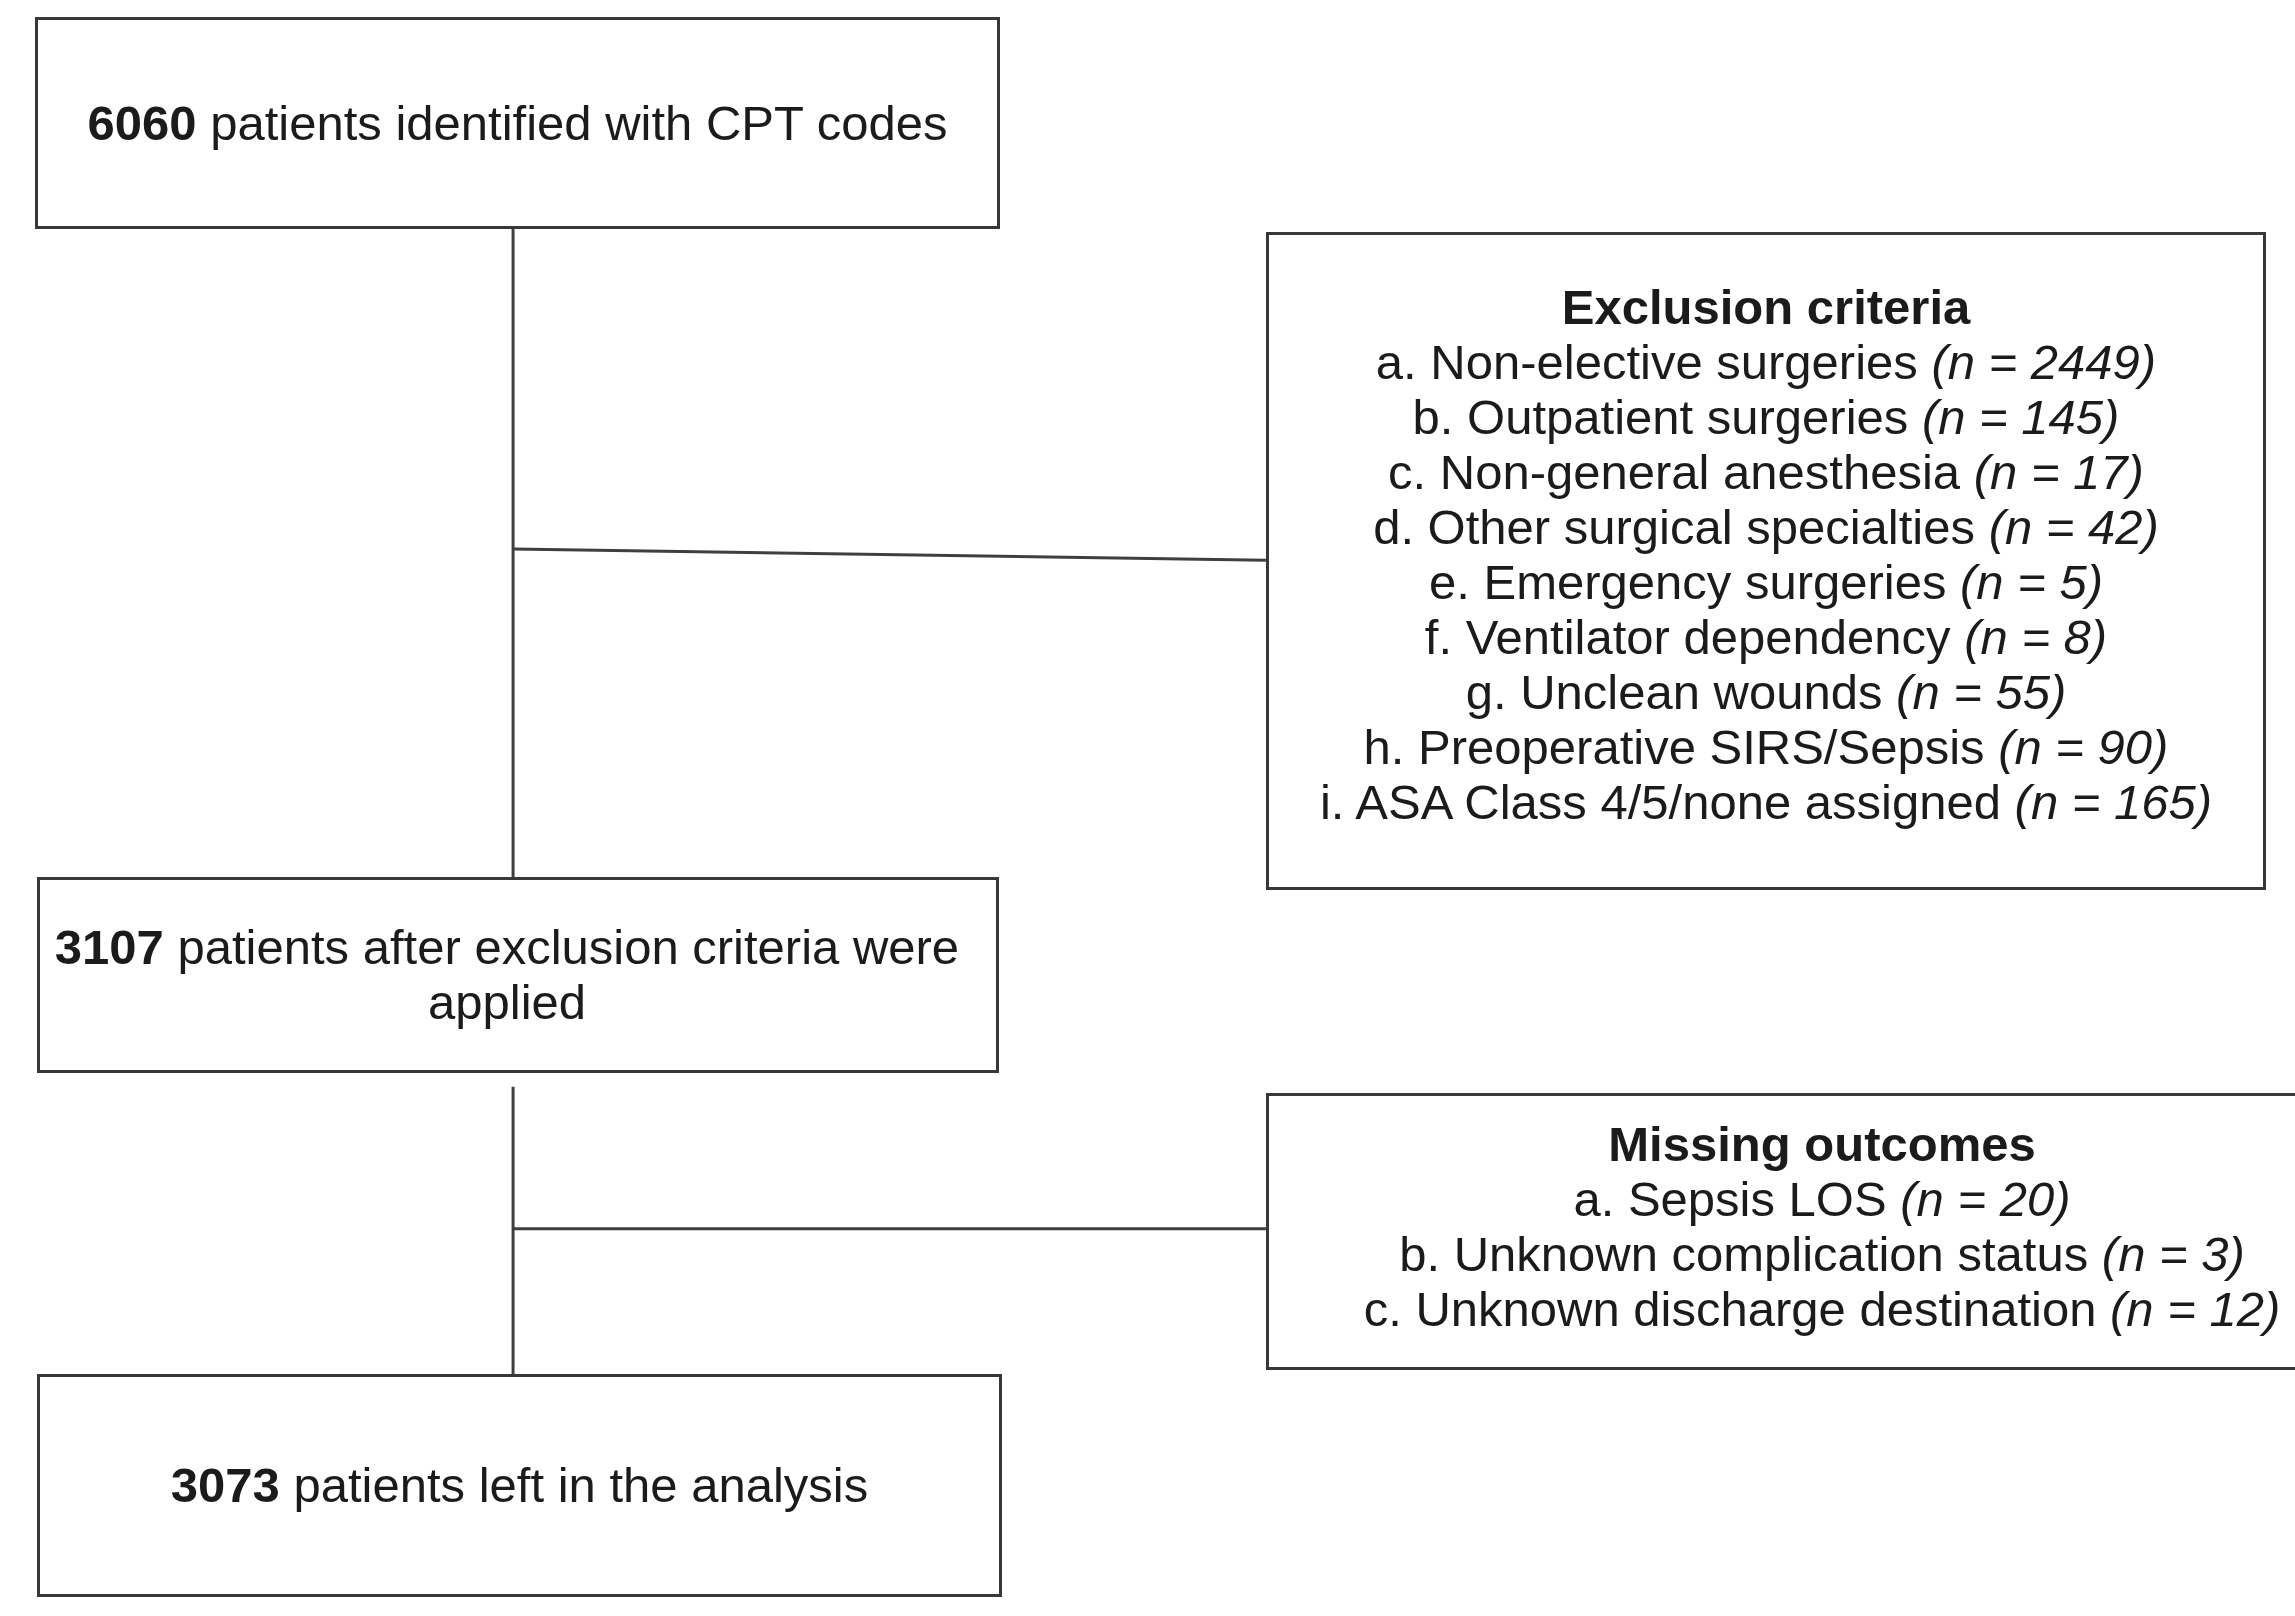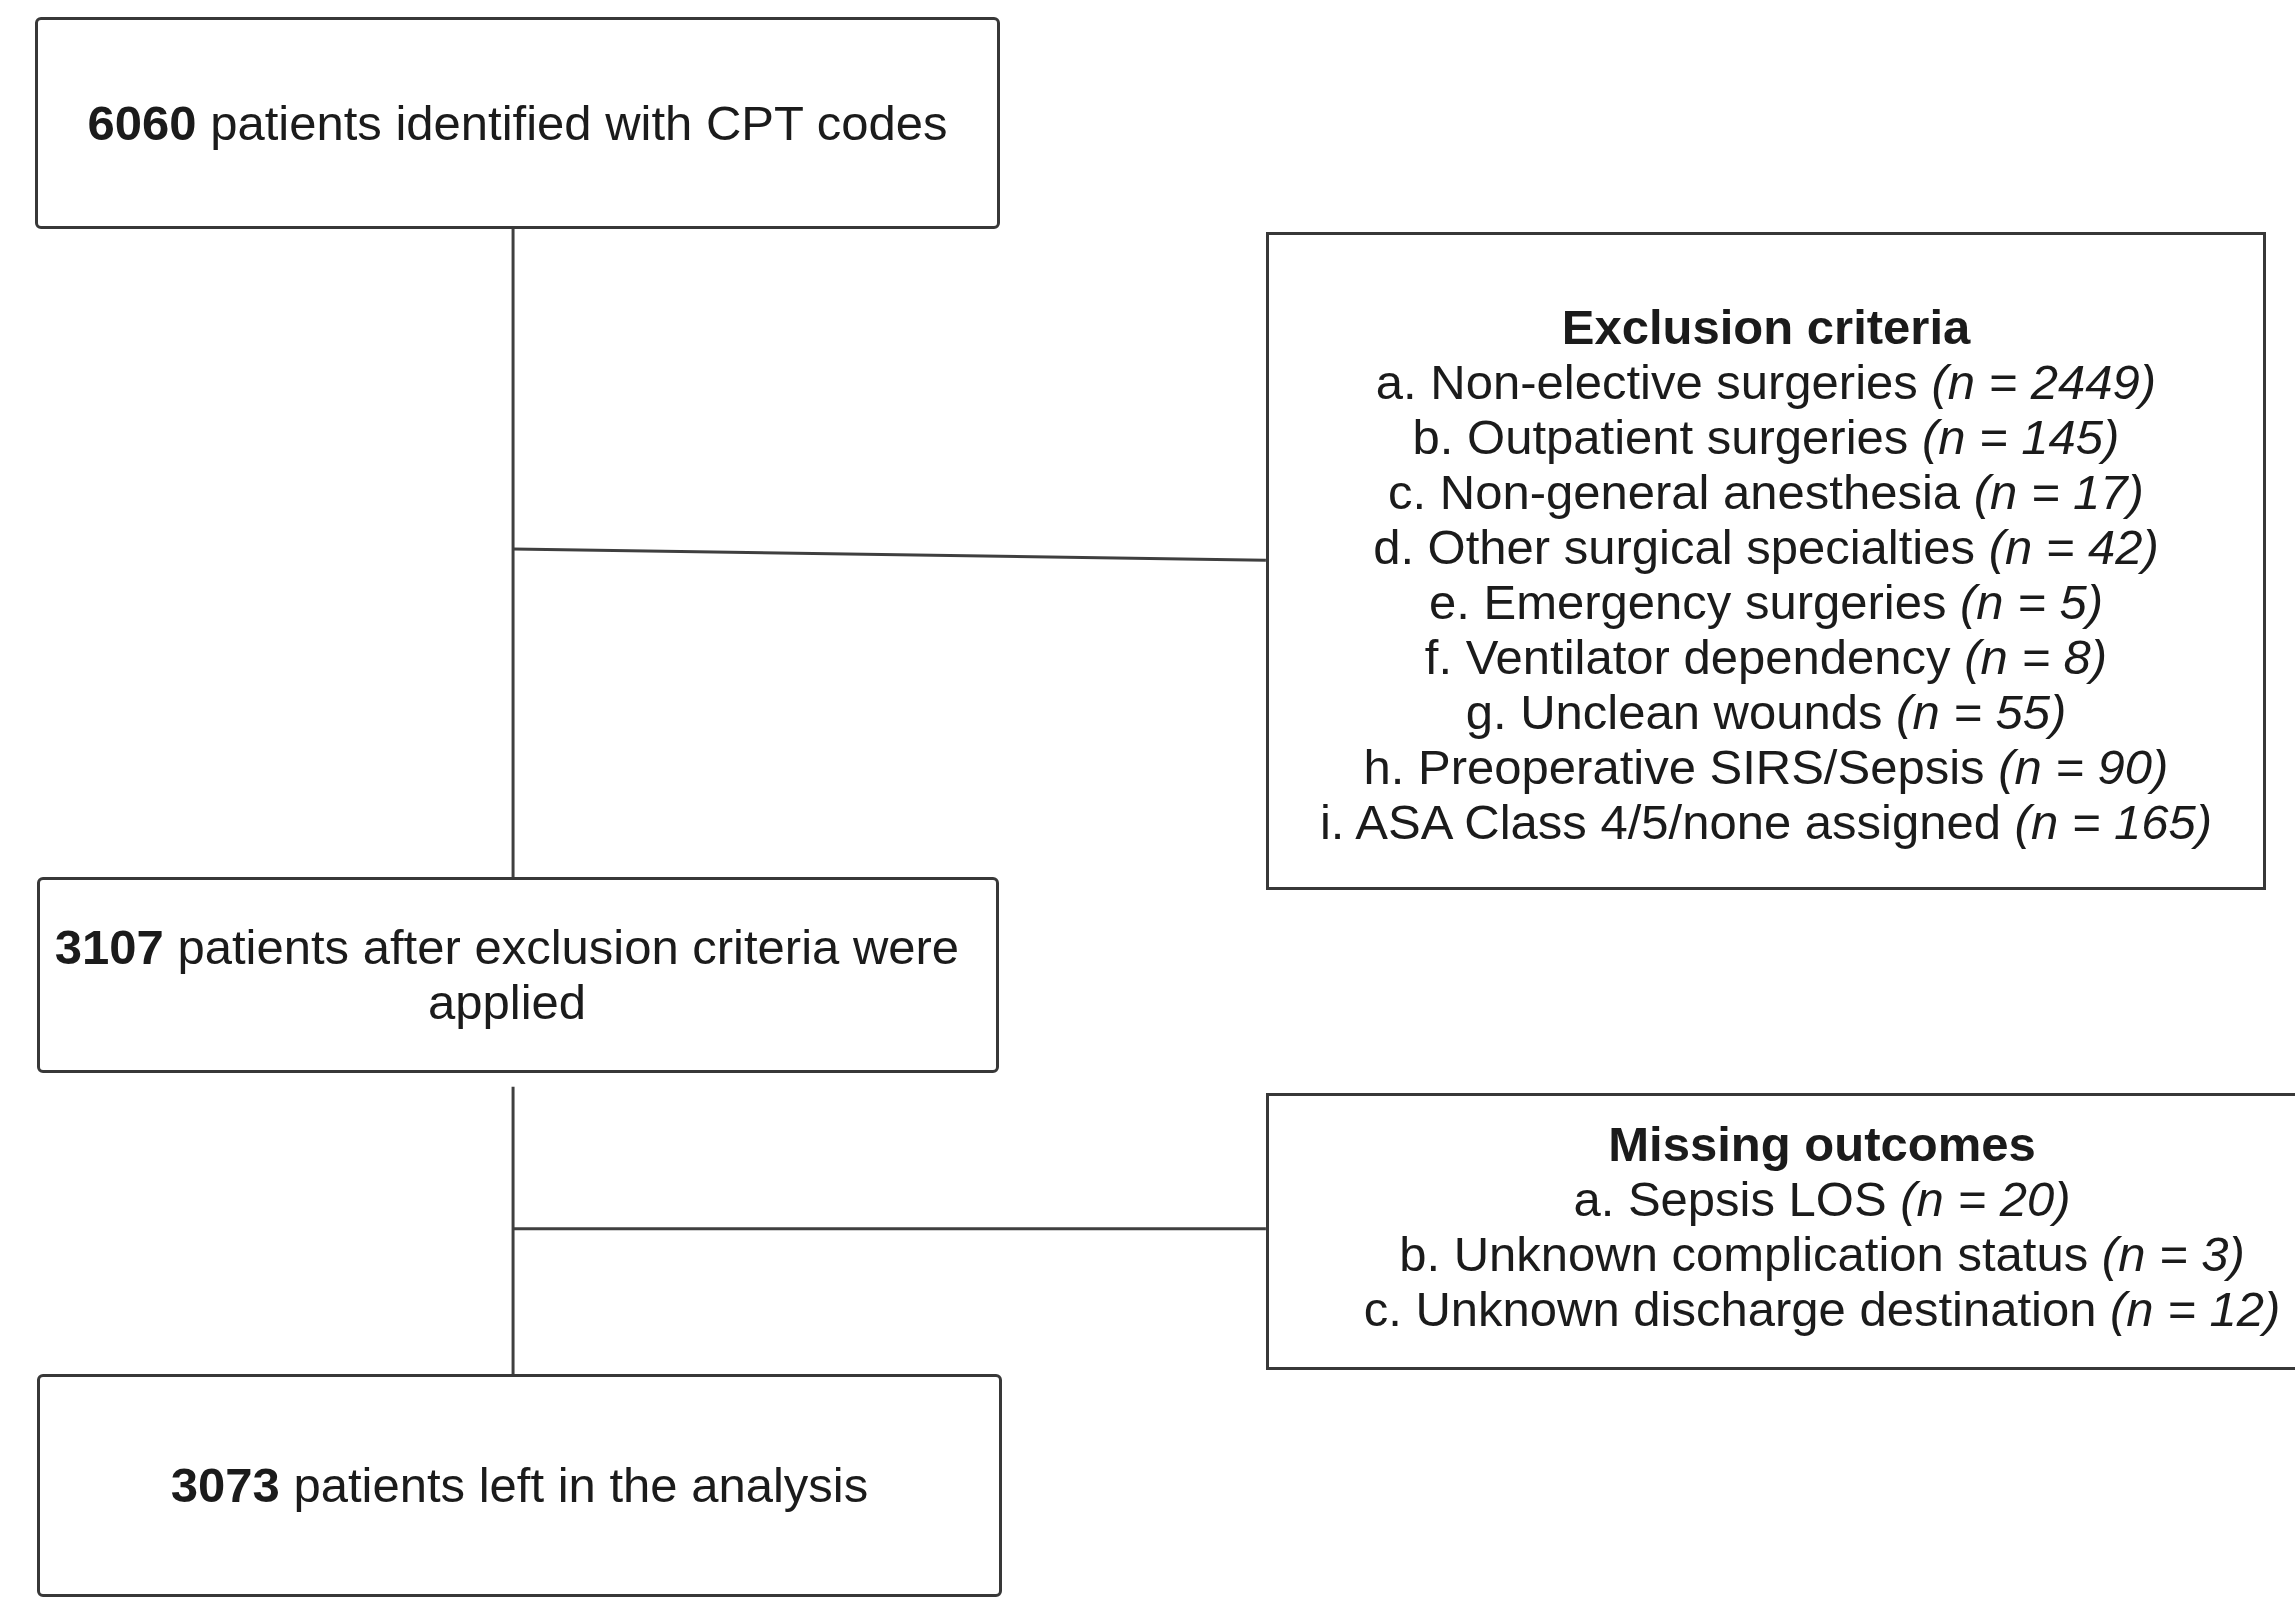--- a/index.html
+++ b/index.html
@@ -28,27 +28,26 @@
     border: 3px solid #383838;
     font-size: 49px;
     line-height: 55px;
     text-align: center;
   }
   .flow-box {
     display: flex;
     align-items: center;
     justify-content: center;
     padding: 7.4px 30px;
-    border-radius: 6px;
   }
   .flow-box .count { font-weight: bold; }
   #box-identified  { left: 35px;   top: 17px;   width: 965px; height: 212px; }
   #box-after-excl  { left: 37px;   top: 877px; width: 962px; height: 196px; padding-left: 8px; }
   #box-final       { left: 37px;   top: 1374px; width: 965px; height: 223px; }
-  #box-exclusion   { left: 1266px; top: 232px;  width: 1000px; height: 658px; padding: 65px 30px; }
+  #box-exclusion   { left: 1266px; top: 232px;  width: 1000px; height: 658px; padding: 45px 30px; }
   #box-missing     { left: 1266px; top: 1093px; width: 1112px; height: 277px; padding: 21px 22.3px; }
   .side-title { font-weight: bold; }
   .nval { font-style: italic; }
 </style>
 </head>
 <body>
 
 <div id="canvas">
 
   <svg id="connectors" viewBox="0 0 3082 2171" xmlns="http://www.w3.org/2000/svg">

